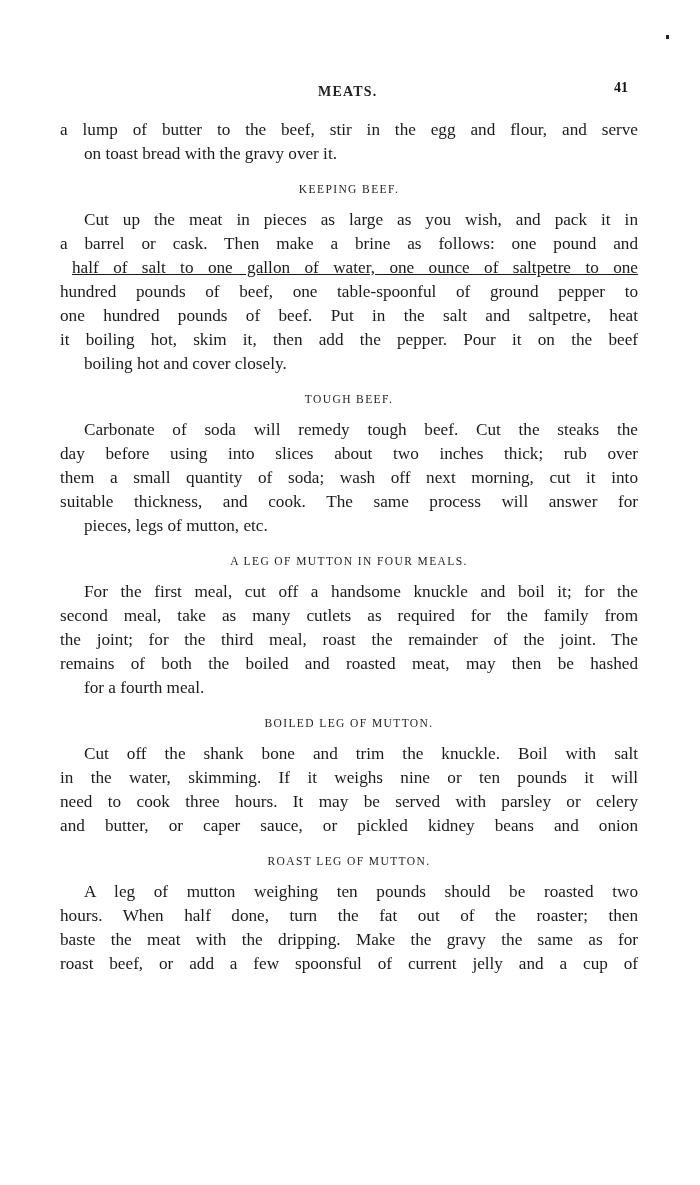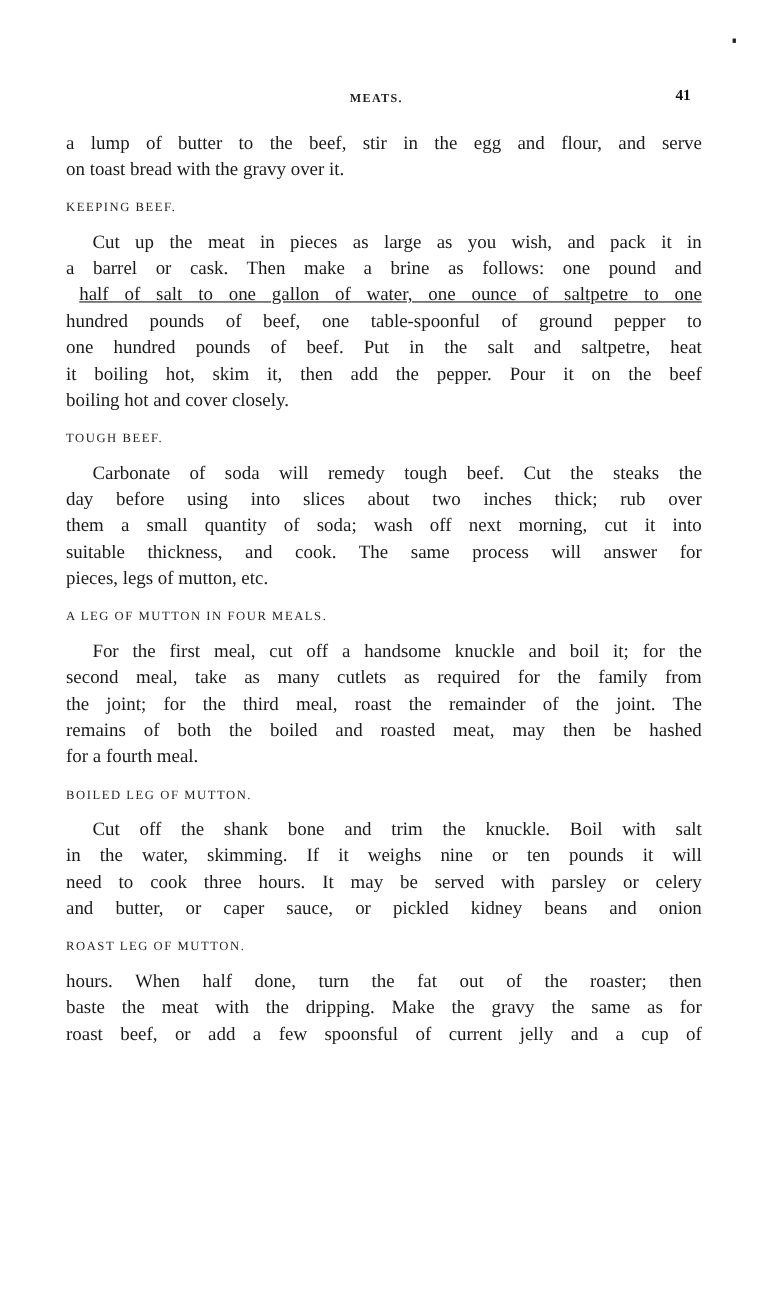--- a/index.html
+++ b/index.html
@@ -27,21 +27,21 @@
       position: absolute;
       top: 82px;
       left: 0;
       width: 700px;
       height: 24px;
     }
     .running-title {
       position: absolute;
       left: 318px;
       top: 2px;
-      font-size: 11px;
+      font-size: 14px;
       letter-spacing: 1.2px;
       font-weight: bold;
       color: #222;
     }
     .page-number {
       position: absolute;
       left: 614px;
       top: -2px;
       font-size: 14px;
       font-weight: bold;
@@ -56,30 +56,31 @@
     .line {
       height: 24px;
       line-height: 24px;
       font-size: 17.2px;
       white-space: nowrap;
       text-align: justify;
       text-align-last: justify;
     }
     .line.last {
       text-align-last: left;
+      margin-left: 24px;
     }
     .line.indent {
       padding-left: 24px;
     }
     .line.indent-small {
       padding-left: 12px;
       text-decoration: underline;
     }
     .heading {
-      text-align: left;
+      text-align: center;
       font-size: 11.5px;
       letter-spacing: 1.4px;
       color: #222;
       height: 22px;
       line-height: 22px;
       margin: 12px 0 8px 0;
     }
     .section {
       margin: 0;
     }
@@ -133,18 +134,19 @@
   <div class="section">
     <div class="heading">BOILED LEG OF MUTTON.</div>
     <div class="line indent">Cut off the shank bone and trim the knuckle. Boil with salt</div>
     <div class="line">in the water, skimming. If it weighs nine or ten pounds it will</div>
     <div class="line">need to cook three hours. It may be served with parsley or celery</div>
     <div class="line">and butter, or caper sauce, or pickled kidney beans and onion</div>
   </div>
 
   <div class="section">
     <div class="heading">ROAST LEG OF MUTTON.</div>
+    <div class="line indent">A leg of mutton weighing ten pounds should be roasted two</div>
     <div class="line">hours. When half done, turn the fat out of the roaster; then</div>
     <div class="line">baste the meat with the dripping. Make the gravy the same as for</div>
     <div class="line">roast beef, or add a few spoonsful of current jelly and a cup of</div>
   </div>
 
 </div>
 
 </body></html>

